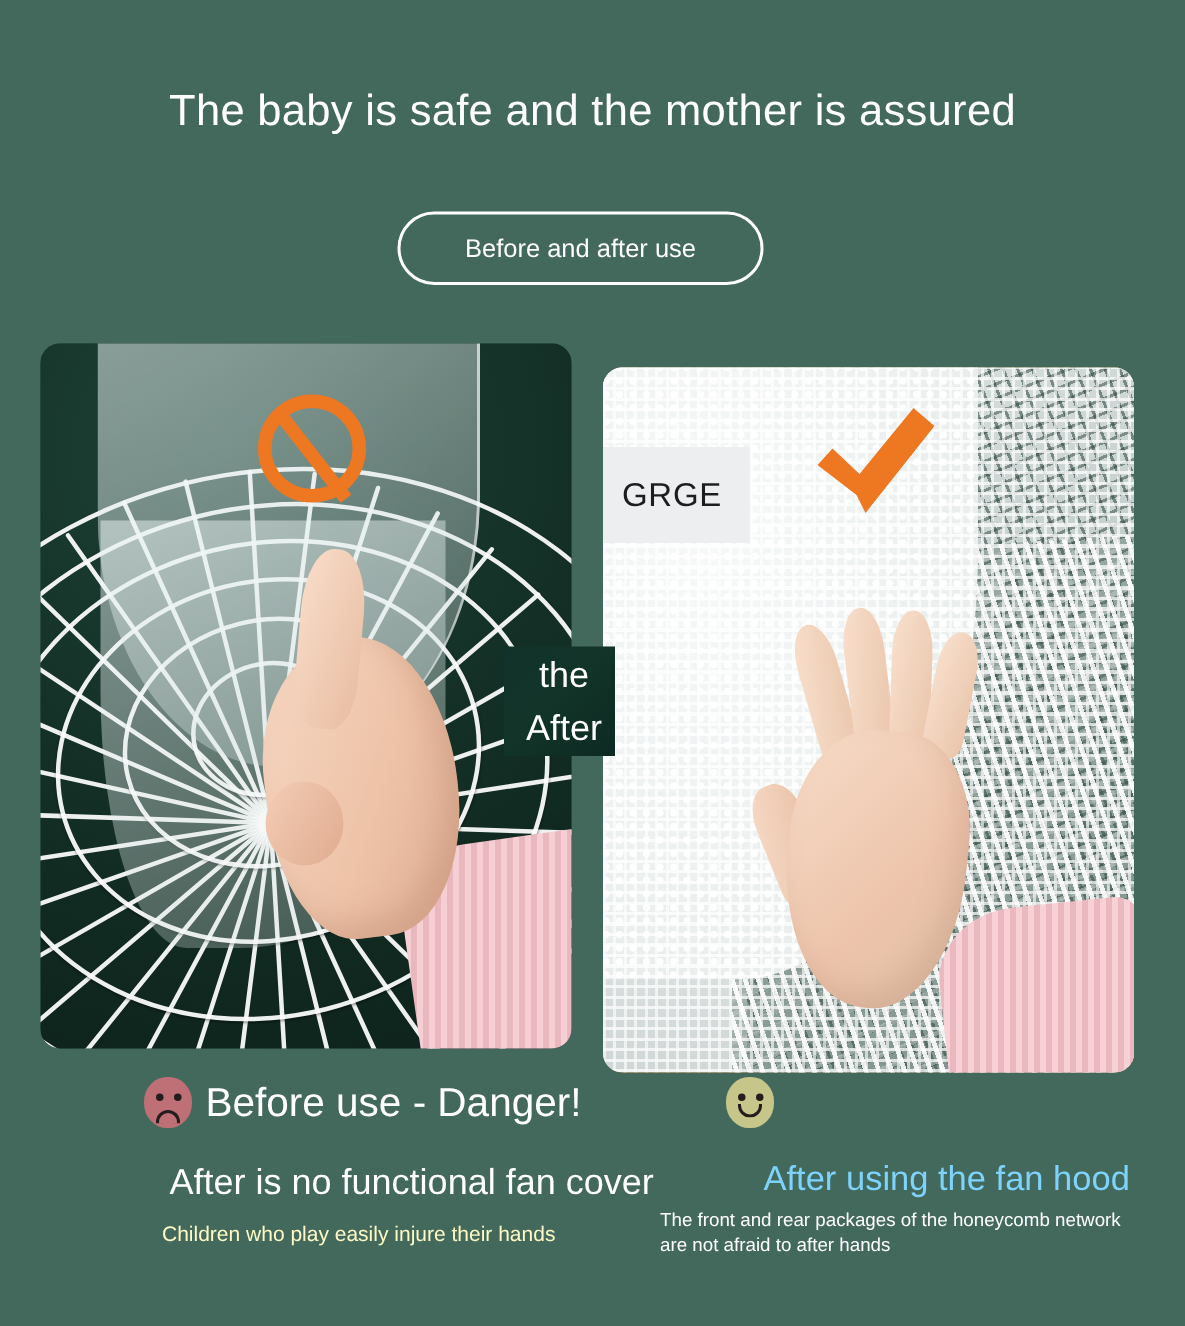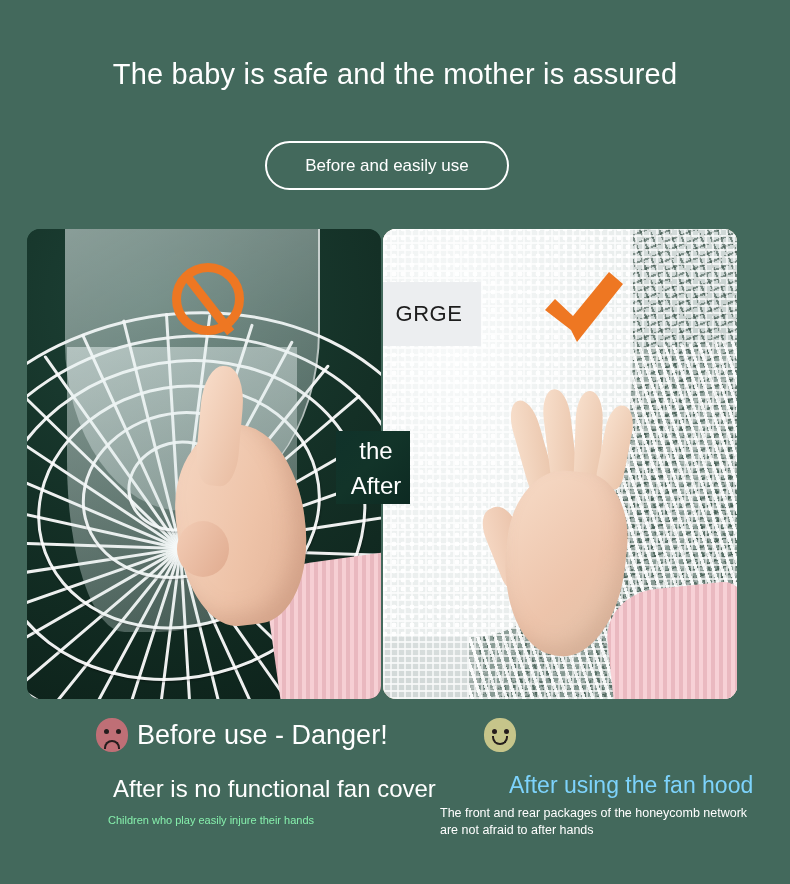--- a/index.html
+++ b/index.html
@@ -52,21 +52,21 @@
   .panel {
     position: absolute;
     top: 229px;
     width: 354px;
     height: 470px;
     border-radius: 13px;
     overflow: hidden;
     background: #14372c;
   }
   .panel-left  { left: 27px; }
-  .panel-right { left: 383px; background:#a16207; }
+  .panel-right { left: 402px; background:#a16207;margin-top:16px; }
 
   
   .grille-bg {
     position: absolute;
     inset: 0;
     background:
       radial-gradient(ellipse 120% 90% at 35% 15%, #1d4236 0%, #143026 55%, #0e241c 100%);
   }
   
   .ring {
@@ -349,40 +349,40 @@
   .sub1-right {
     position: absolute;
     top: 772px; left: 509px;
     color: #7dd3fc;
     font-size: 23px;
     white-space: nowrap;
   }
   .sub2-left {
     position: absolute;
     top: 814px; left: 108px;
-    color: #86efac;
-    font-size: 11px;
+    color: #fef9c3;
+    font-size: 14px;
     white-space: nowrap;
   }
   .sub2-right {
     position: absolute;
     top: 805px; left: 440px;
     width: 310px;
     color: #ffffff;
     font-size: 12.5px;
     line-height: 17px;
   }
 </style>
 </head>
 <body>
 
 <div class="headline">The baby is safe and the mother is assured</div>
 
 <div class="pill">
-  <span>Before and easily use</span>
+  <span>Before and after use</span>
 </div>
 
 <div class="panel panel-left">
   <div class="grille-bg">
     <div class="spokes" id="spokes">
         <div class="spoke" style="transform: rotate(0deg);"></div>
         <div class="spoke" style="transform: rotate(10.5882deg);"></div>
         <div class="spoke" style="transform: rotate(21.1765deg);"></div>
         <div class="spoke" style="transform: rotate(31.7647deg);"></div>
         <div class="spoke" style="transform: rotate(42.3529deg);"></div>

